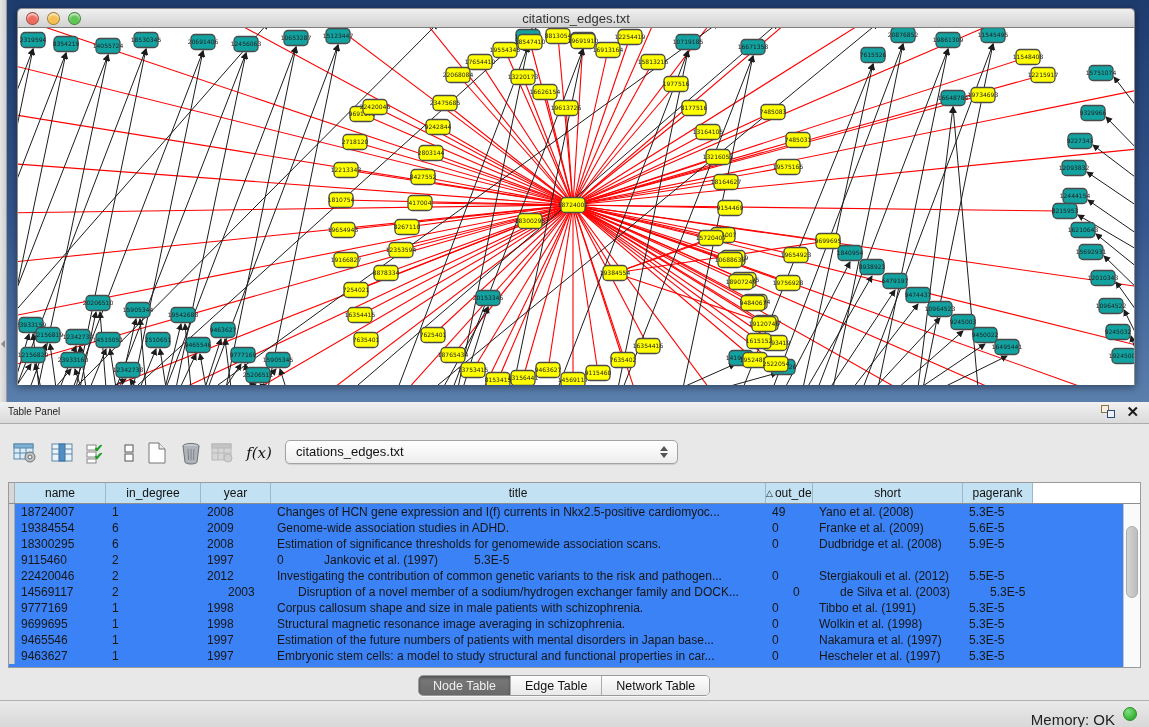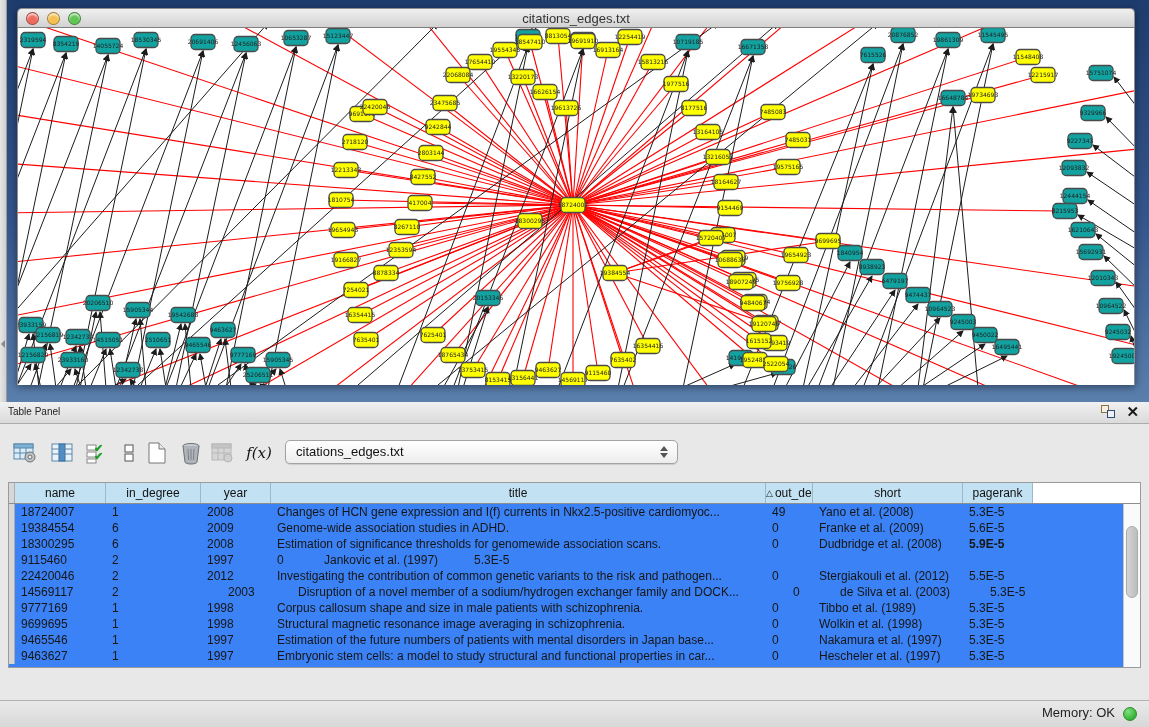--- a/index.html
+++ b/index.html
@@ -77,21 +77,21 @@
     box-shadow:0 1px 0 rgba(255,255,255,.7); }
   .tab { font-size:12.5px; line-height:20px; text-align:center; padding:0 14px;
     background:linear-gradient(180deg,#FDFDFD,#E9E9E9); color:#111;
     border-right:1px solid #ABABAB; }
   .tab:last-child { border-right:none; }
   .tab.sel { background:linear-gradient(180deg,#7A7A7A,#6A6A6A); color:#EFEFEF;
     box-shadow:inset 0 2px 3px rgba(0,0,0,.35); }
 
   .statusbar { position:absolute; left:0; top:700px; width:1149px; height:27px;
     background:linear-gradient(180deg,#E9E9E9,#D8D8D8); border-top:1px solid #B2B2B2; }
-  .mem { position:absolute; right:34px; top:4px; font-size:13px; color:#222; }
+  .mem { position:absolute; right:34px; top:10px; font-size:15px; color:#222; }
   .mem-dot { position:absolute; right:12px; top:6px; width:14px; height:14px; border-radius:50%;
     background:radial-gradient(circle at 35% 30%, #7FE07F, #35B335 70%); border:1px solid #2E8B2E; }
 </style>
 </head>
 <body>
 
 <div class="net-region">
   <div class="mac-window">
     <div class="titlebar">
       <div class="lights">
@@ -958,21 +958,21 @@
           <div class="t-cell" style="width: 70px;">5.6E-5</div>
         </div>
         <div class="t-row">
           <div class="t-cell sliver" style="width: 6px; padding: 0px;"></div>
           <div class="t-cell" style="width: 91px;">18300295</div>
           <div class="t-cell" style="width: 95px;">6</div>
           <div class="t-cell" style="width: 70px;">2008</div>
           <div class="t-cell" style="width: 495px;">Estimation of significance thresholds for genomewide association scans.</div>
           <div class="t-cell" style="width: 47px;">0</div>
           <div class="t-cell" style="width: 150px;">Dudbridge et al. (2008)</div>
-          <div class="t-cell" style="width: 70px; font-weight: bold;">5.9E-5</div>
+          <div class="t-cell" style="width: 70px;">5.9E-5</div>
         </div>
         <div class="t-row">
           <div class="t-cell sliver" style="width: 6px; padding: 0px;"></div>
           <div class="t-cell" style="width: 91px;">9115460</div>
           <div class="t-cell" style="width: 95px;">2</div>
           <div class="t-cell" style="width: 70px;">1997</div>
           <div class="t-cell" style="width: 47px;">0</div>
           <div class="t-cell" style="width: 150px;">Jankovic et al. (1997)</div>
           <div class="t-cell" style="width: 70px;">5.3E-5</div>
         </div>
@@ -996,21 +996,21 @@
           <div class="t-cell" style="width: 150px;">de Silva et al. (2003)</div>
           <div class="t-cell" style="width: 70px;">5.3E-5</div>
         </div>
         <div class="t-row">
           <div class="t-cell sliver" style="width: 6px; padding: 0px;"></div>
           <div class="t-cell" style="width: 91px;">9777169</div>
           <div class="t-cell" style="width: 95px;">1</div>
           <div class="t-cell" style="width: 70px;">1998</div>
           <div class="t-cell" style="width: 495px;">Corpus callosum shape and size in male patients with schizophrenia.</div>
           <div class="t-cell" style="width: 47px;">0</div>
-          <div class="t-cell" style="width: 150px;">Tibbo et al. (1989)</div>
+          <div class="t-cell" style="width: 150px;">Tibbo et al. (1991)</div>
           <div class="t-cell" style="width: 70px;">5.3E-5</div>
         </div>
         <div class="t-row">
           <div class="t-cell sliver" style="width: 6px; padding: 0px;"></div>
           <div class="t-cell" style="width: 91px;">9699695</div>
           <div class="t-cell" style="width: 95px;">1</div>
           <div class="t-cell" style="width: 70px;">1998</div>
           <div class="t-cell" style="width: 495px;">Structural magnetic resonance image averaging in schizophrenia.</div>
           <div class="t-cell" style="width: 47px;">0</div>
           <div class="t-cell" style="width: 150px;">Wolkin et al. (1998)</div>
@@ -1035,18 +1035,23 @@
           <div class="t-cell" style="width: 47px;">0</div>
           <div class="t-cell" style="width: 150px;">Hescheler et al. (1997)</div>
           <div class="t-cell" style="width: 70px;">5.3E-5</div>
         </div>
         <div class="vscroll">
         <div class="vthumb"></div>
       </div>
     </div>
   </div>
 
+  <div class="tabs" id="tabs">
+      <div class="tab sel">Node Table</div>
+      <div class="tab">Edge Table</div>
+      <div class="tab">Network Table</div>
+    </div>
 </div>
 
 <div class="statusbar">
   <div class="mem">Memory: OK</div>
   <div class="mem-dot"></div>
 </div>
 
 </body></html>

